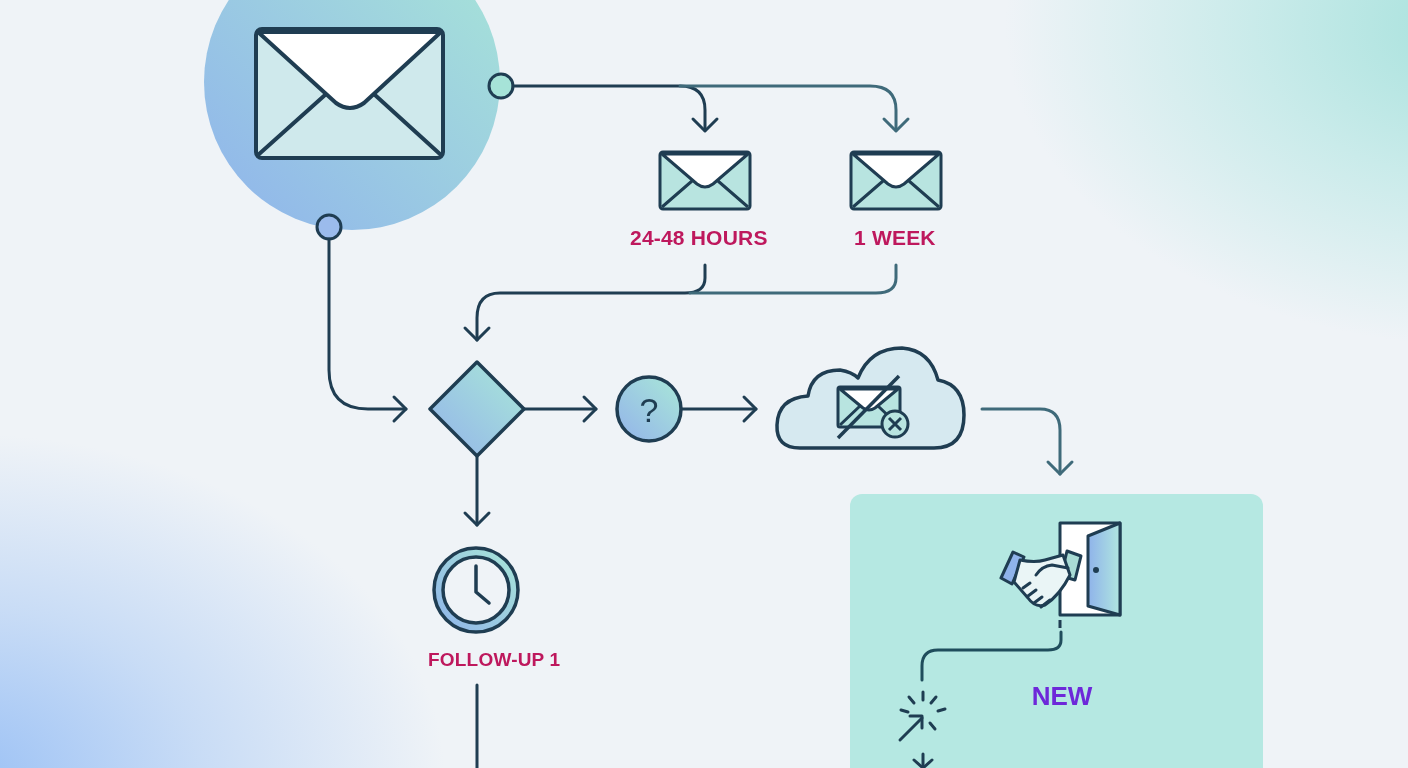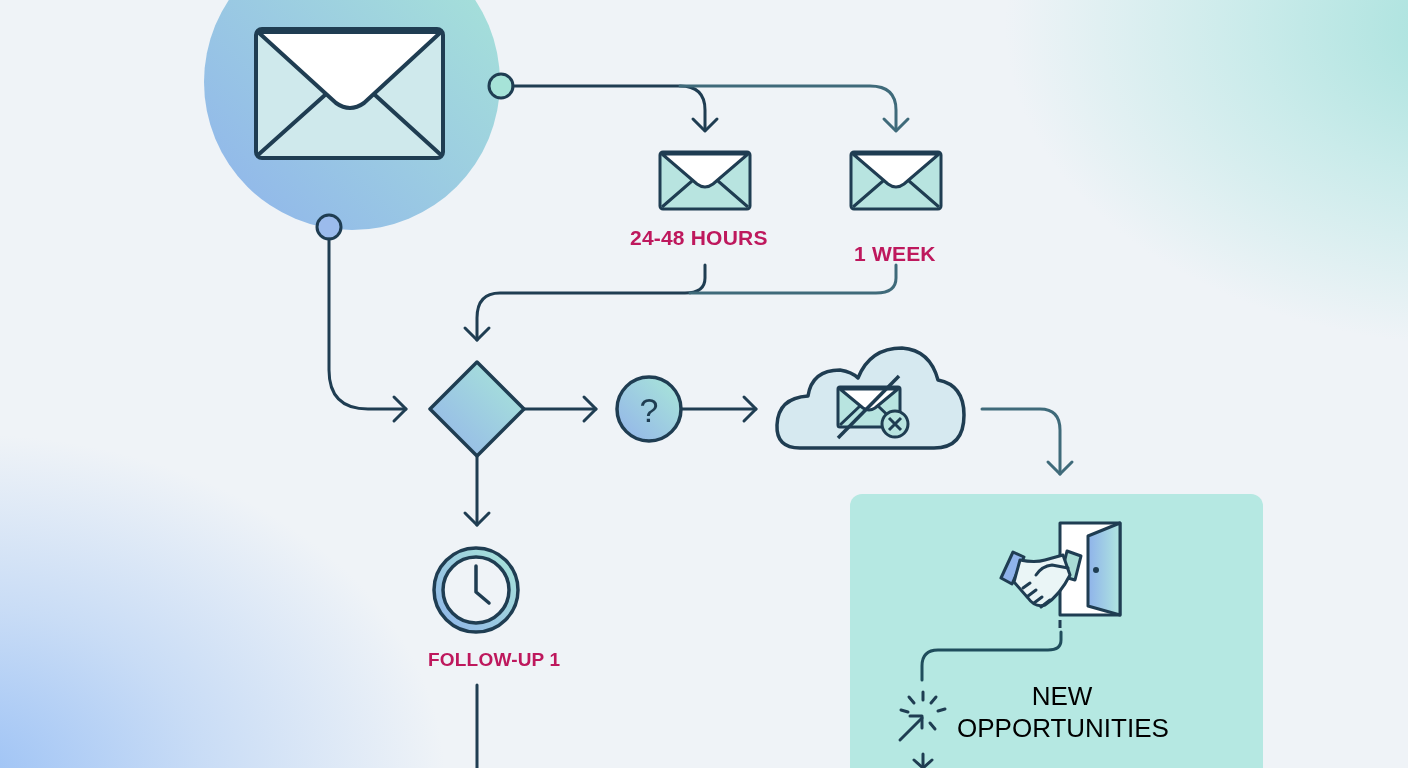--- a/index.html
+++ b/index.html
@@ -17,30 +17,30 @@
     position: absolute; left: -250px; top: 430px; width: 700px; height: 500px;
     background: radial-gradient(ellipse at 30% 70%, rgba(150,190,245,0.95) 0%, rgba(175,205,245,0.6) 35%, rgba(239,243,247,0) 70%);
     pointer-events: none;
   }
   svg.diagram { position: absolute; left: 0; top: 0; }
   .label {
     position: absolute; color: #be185d; font-weight: 700; white-space: nowrap;
     letter-spacing: 0.2px;
   }
   .lbl-24 { left: 630px; top: 226px; font-size: 21px; }
-  .lbl-week { left: 854px; top: 242px; font-size: 21px; }
+  .lbl-week { left: 854px; top: 226px; font-size: 21px; }
   .lbl-follow { left: 428px; top: 649px; font-size: 19px; }
   .opp-box {
     position: absolute; left: 850px; top: 494px; width: 413px; height: 300px;
     background: #b5e8e2; border-radius: 12px;
   }
   .lbl-opp {
     position: absolute; left: 957px; top: 680px; width: 210px;
-    font-size: 26px; color: #000000; text-align: center; line-height: 32px;
-    font-weight: 400;
+    font-size: 26px; color: #6d28d9; text-align: center; line-height: 32px;
+    font-weight: 700;
   }
 </style>
 </head>
 <body>
 
 <div class="bg-glow-tr"></div>
 <div class="bg-glow-bl"></div>
 
 <div class="opp-box"></div>
 
@@ -177,14 +177,13 @@
     <path d="M923 754 L923 768"></path>
     <path d="M914 760 L923 768 L932 760" fill="none"></path>
   </g>
 </svg>
 
 <div class="label lbl-24">24-48 HOURS</div>
 <div class="label lbl-week">1 WEEK</div>
 <div class="label lbl-follow">FOLLOW-UP 1</div>
 <div class="lbl-opp">
   <div>NEW</div>
-  <div>OPPORTUNITIES</div>
 </div>
 
 </body></html>

